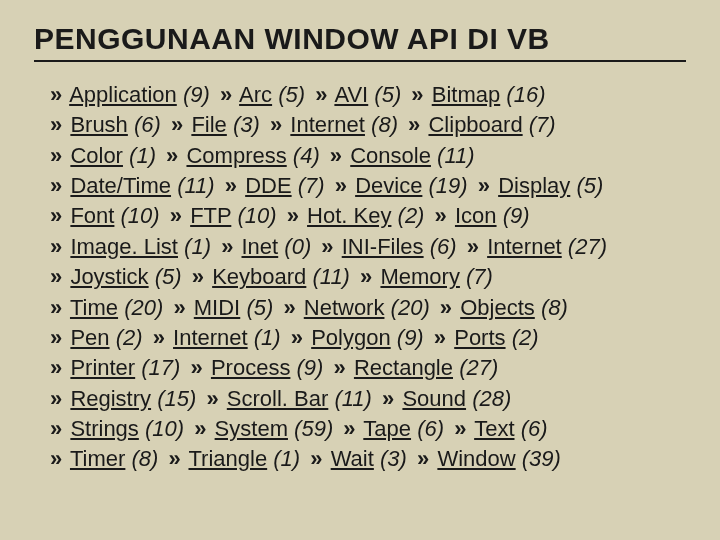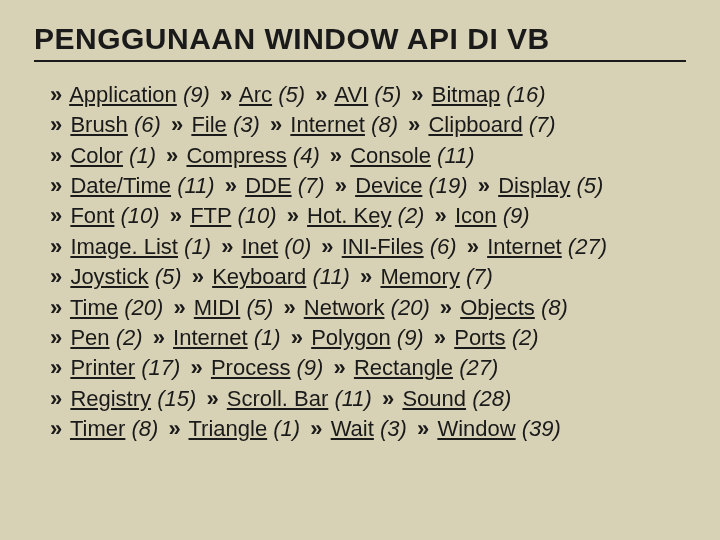--- a/index.html
+++ b/index.html
@@ -63,15 +63,16 @@
       <div class="row"><span class="bullet">»</span> <span class="cat">Brush</span> <span class="cnt">(6)</span> <span class="sep">»</span> <span class="cat">File</span> <span class="cnt">(3)</span> <span class="sep">»</span> <span class="cat">Internet</span> <span class="cnt">(8)</span> <span class="sep">»</span> <span class="cat">Clipboard</span> <span class="cnt">(7)</span></div>
       <div class="row"><span class="bullet">»</span> <span class="cat">Color</span> <span class="cnt">(1)</span> <span class="sep">»</span> <span class="cat">Compress</span> <span class="cnt">(4)</span> <span class="sep">»</span> <span class="cat">Console</span> <span class="cnt">(11)</span></div>
       <div class="row"><span class="bullet">»</span> <span class="cat">Date/Time</span> <span class="cnt">(11)</span> <span class="sep">»</span> <span class="cat">DDE</span> <span class="cnt">(7)</span> <span class="sep">»</span> <span class="cat">Device</span> <span class="cnt">(19)</span> <span class="sep">»</span> <span class="cat">Display</span> <span class="cnt">(5)</span></div>
       <div class="row"><span class="bullet">»</span> <span class="cat">Font</span> <span class="cnt">(10)</span> <span class="sep">»</span> <span class="cat">FTP</span> <span class="cnt">(10)</span> <span class="sep">»</span> <span class="cat">Hot. Key</span> <span class="cnt">(2)</span> <span class="sep">»</span> <span class="cat">Icon</span> <span class="cnt">(9)</span></div>
       <div class="row"><span class="bullet">»</span> <span class="cat">Image. List</span> <span class="cnt">(1)</span> <span class="sep">»</span> <span class="cat">Inet</span> <span class="cnt">(0)</span> <span class="sep">»</span> <span class="cat">INI-Files</span> <span class="cnt">(6)</span> <span class="sep">»</span> <span class="cat">Internet</span> <span class="cnt">(27)</span></div>
       <div class="row"><span class="bullet">»</span> <span class="cat">Joystick</span> <span class="cnt">(5)</span> <span class="sep">»</span> <span class="cat">Keyboard</span> <span class="cnt">(11)</span> <span class="sep">»</span> <span class="cat">Memory</span> <span class="cnt">(7)</span></div>
       <div class="row"><span class="bullet">»</span> <span class="cat">Time</span> <span class="cnt">(20)</span> <span class="sep">»</span> <span class="cat">MIDI</span> <span class="cnt">(5)</span> <span class="sep">»</span> <span class="cat">Network</span> <span class="cnt">(20)</span> <span class="sep">»</span> <span class="cat">Objects</span> <span class="cnt">(8)</span></div>
       <div class="row"><span class="bullet">»</span> <span class="cat">Pen</span> <span class="cnt">(2)</span> <span class="sep">»</span> <span class="cat">Internet</span> <span class="cnt">(1)</span> <span class="sep">»</span> <span class="cat">Polygon</span> <span class="cnt">(9)</span> <span class="sep">»</span> <span class="cat">Ports</span> <span class="cnt">(2)</span></div>
       <div class="row"><span class="bullet">»</span> <span class="cat">Printer</span> <span class="cnt">(17)</span> <span class="sep">»</span> <span class="cat">Process</span> <span class="cnt">(9)</span> <span class="sep">»</span> <span class="cat">Rectangle</span> <span class="cnt">(27)</span></div>
       <div class="row"><span class="bullet">»</span> <span class="cat">Registry</span> <span class="cnt">(15)</span> <span class="sep">»</span> <span class="cat">Scroll. Bar</span> <span class="cnt">(11)</span> <span class="sep">»</span> <span class="cat">Sound</span> <span class="cnt">(28)</span></div>
+      <div class="row"><span class="bullet">»</span> <span class="cat">Strings</span> <span class="cnt">(10)</span> <span class="sep">»</span> <span class="cat">System</span> <span class="cnt">(59)</span> <span class="sep">»</span> <span class="cat">Tape</span> <span class="cnt">(6)</span> <span class="sep">»</span> <span class="cat">Text</span> <span class="cnt">(6)</span></div>
       <div class="row"><span class="bullet">»</span> <span class="cat">Timer</span> <span class="cnt">(8)</span> <span class="sep">»</span> <span class="cat">Triangle</span> <span class="cnt">(1)</span> <span class="sep">»</span> <span class="cat">Wait</span> <span class="cnt">(3)</span> <span class="sep">»</span> <span class="cat">Window</span> <span class="cnt">(39)</span></div>
     </div>
 </div>
 
 </body></html>

